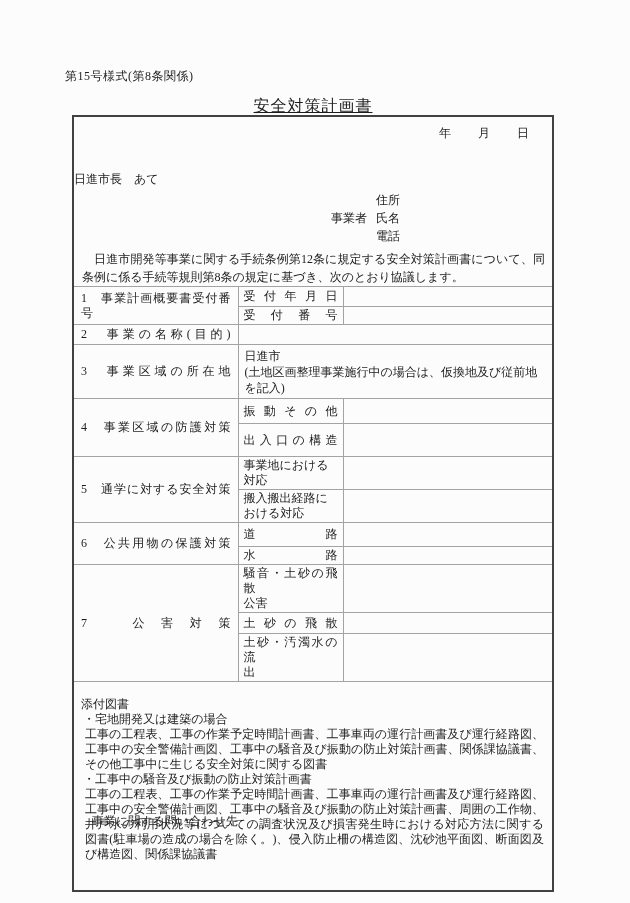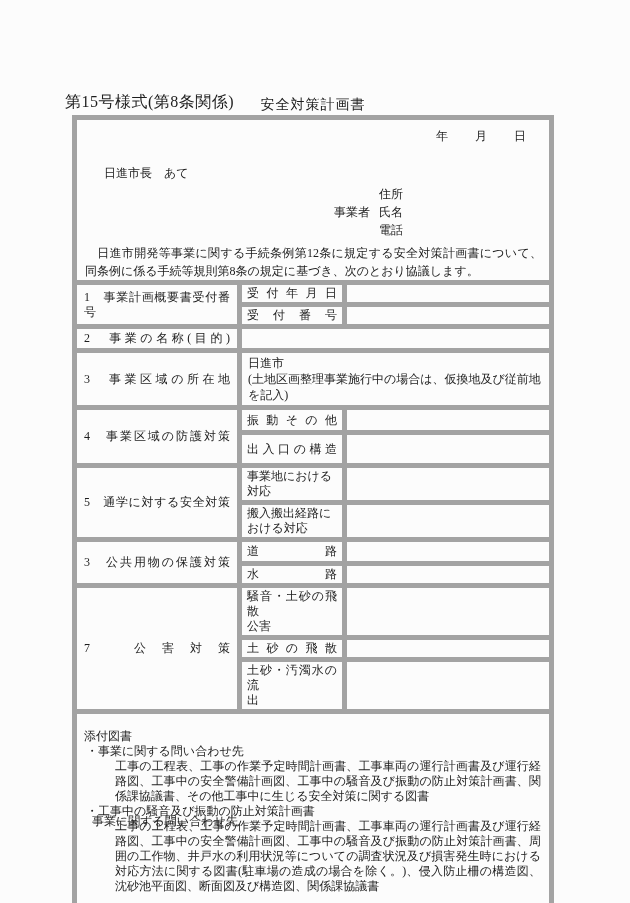--- a/index.html
+++ b/index.html
@@ -6,53 +6,52 @@
   body{
     width:630px;height:903px;
     background:#fcfcfc;
     position:relative;
     overflow:hidden;
     font-family:"Liberation Serif","DejaVu Serif",serif;
     color:#1d1d1d;
     font-size:12px;
   }
   .form-code{
-    position:absolute;left:65px;top:92px;
-    font-size:16px;letter-spacing:0.5px;
+    position:absolute;left:65px;top:68px;
+    font-size:12px;letter-spacing:0.5px;
   }
   .doc-title{
     position:absolute;left:72px;top:96px;width:482px;
-    text-align:center;font-size:14px;letter-spacing:1px;
+    text-align:center;font-size:16px;letter-spacing:1px;text-decoration:underline;
   }
   table.form-box{
     position:absolute;left:72px;top:115px;width:482px;
     border-collapse:collapse;
     border:2px solid #414141;
     table-layout:fixed;
     font-size:12px;
   }
   table.form-box td{
-    border:5px solid #a3a3a3;
+    border:1px solid #a3a3a3;
     line-height:15px;
     vertical-align:middle;
   }
   td.head-cell{
     height:151px;
     vertical-align:top;
     padding:0;
   }
   .date-line{
     text-align:right;
     padding:7px 22px 0 0;
     line-height:18px;
     letter-spacing:1px;
   }
   .addressee{
-    margin-top:19px;
-    padding-left:27px;
+    margin-top:28px;
     line-height:18px;
   }
   .applicant{
     margin:3px 0 0 257px;
   }
   .app-row{display:flex;line-height:18px;}
   .app-label{width:45px;flex:0 0 45px;}
   .declaration{
     margin-top:5px;
     padding:0 7px 0 8px;
@@ -78,26 +77,26 @@
   td.val{padding:1px 4px;}
   td.val.pre{
     white-space:pre-line;
     vertical-align:middle;
     line-height:16px;
     padding:2px 6px;
   }
   td.attach-cell{
     height:188px;
     vertical-align:top;
-    padding:3px 8px 9px 7px;
+    padding:3px 8px 17px 7px;
     line-height:17.2px;
   }
   .attach-bullet{padding-left:2px;}
   .attach-para{
-    margin-left:31px;
+    margin-left:4px;
     text-align:justify;
   }
   .contact{
     position:absolute;left:92px;top:812px;
     font-size:12px;line-height:18px;
   }
 </style>
 </head>
 <body>
 
@@ -170,21 +169,21 @@
 対応</td>
       <td class="val"></td>
     </tr>
     <tr style="height:30px">
       <td class="sub">搬入搬出経路に
 おける対応</td>
       <td class="val"></td>
     </tr>
 
     <tr style="height:24px">
-      <td rowspan="2" class="lbl">3　公共用物の保護対策</td>
+      <td rowspan="2" class="lbl">6　公共用物の保護対策</td>
       <td class="sub jl">道路</td>
       <td class="val"></td>
     </tr>
     <tr style="height:17px">
       <td class="sub jl">水路</td>
       <td class="val"></td>
     </tr>
 
     <tr style="height:32px">
       <td rowspan="3" class="lbl">7　公害対策</td>
@@ -198,21 +197,21 @@
     </tr>
     <tr style="height:30px">
       <td class="sub">土砂・汚濁水の流
 出</td>
       <td class="val"></td>
     </tr>
 
     <tr>
       <td colspan="3" class="attach-cell">
         <div>添付図書</div>
-        <div class="attach-bullet">・事業に関する問い合わせ先</div>
+        <div class="attach-bullet">・宅地開発又は建築の場合</div>
         <div class="attach-para">工事の工程表、工事の作業予定時間計画書、工事車両の運行計画書及び運行経路図、工事中の安全警備計画図、工事中の騒音及び振動の防止対策計画書、関係課協議書、その他工事中に生じる安全対策に関する図書</div>
         <div class="attach-bullet">・工事中の騒音及び振動の防止対策計画書</div>
         <div class="attach-para">工事の工程表、工事の作業予定時間計画書、工事車両の運行計画書及び運行経路図、工事中の安全警備計画図、工事中の騒音及び振動の防止対策計画書、周囲の工作物、井戸水の利用状況等についての調査状況及び損害発生時における対応方法に関する図書(駐車場の造成の場合を除く。)、侵入防止柵の構造図、沈砂池平面図、断面図及び構造図、関係課協議書</div>
       </td>
     </tr>
   </tbody>
 </table>
 
 <div class="contact">事業に関する問い合わせ先</div>
 

